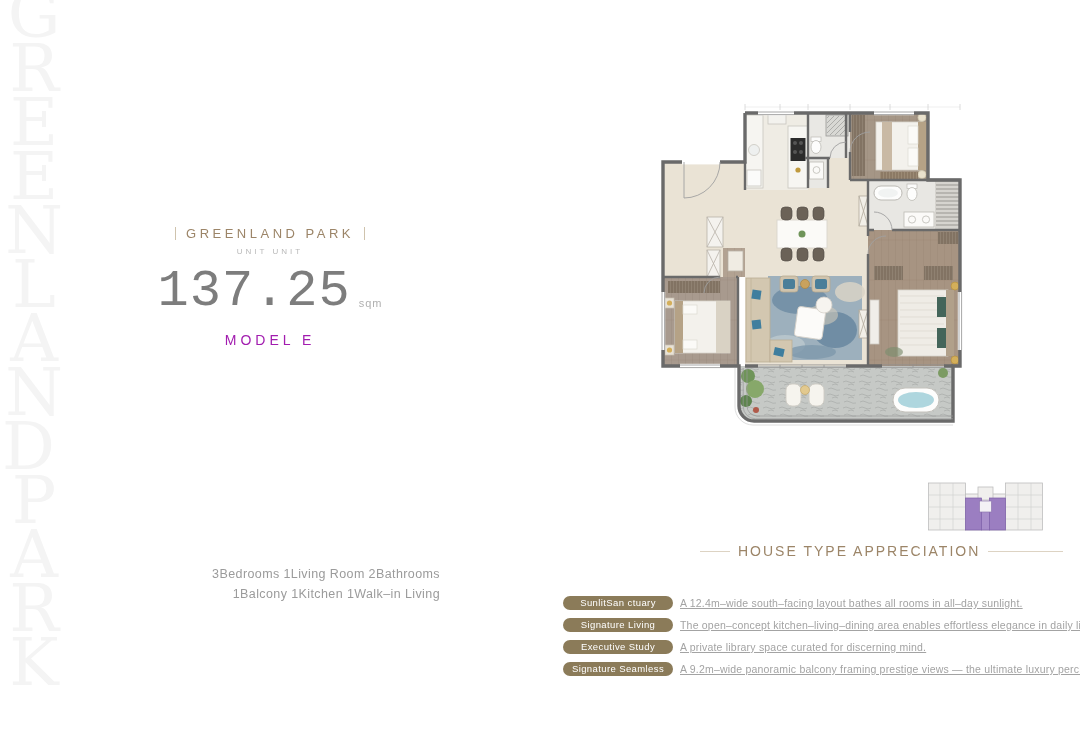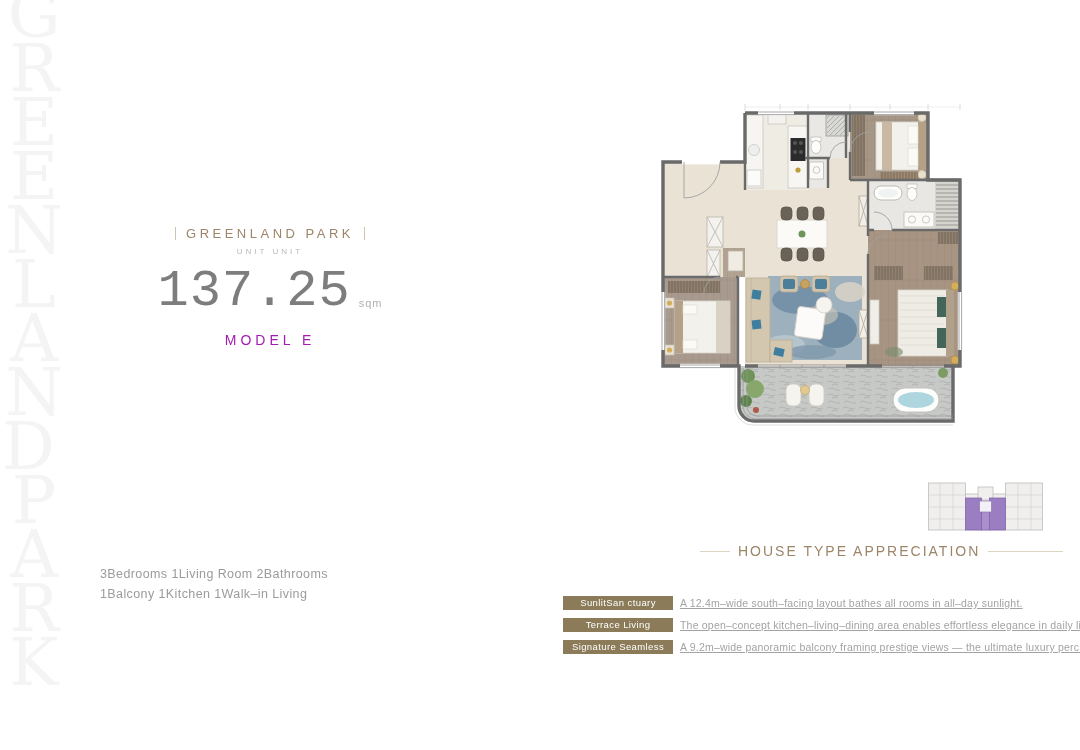--- a/index.html
+++ b/index.html
@@ -18,40 +18,40 @@
   .brand-bar{width:1px;height:13px;background:#cfc3ad;}
   .brand-name{font-size:13px;letter-spacing:3.5px;color:#9c8568;}
   .unit-type{margin-top:6px;font-size:8px;letter-spacing:3px;color:#b9b9b9;}
   .area-row{margin-top:10px;display:flex;justify-content:center;align-items:flex-end;gap:8px;}
   .area-value{font-family:Liberation Mono, monospace;font-size:52px;line-height:52px;
     color:#7d7d7d;letter-spacing:1px;}
   .area-unit{font-size:11px;color:#b0b0b0;letter-spacing:1px;padding-bottom:9px;text-align:right;}
   .model-name{margin-top:14px;font-size:14px;letter-spacing:4px;color:#a21caf;}
 
   
-  .summary{position:absolute;left:100px;top:564px;width:340px;text-align:left;
+  .summary{position:absolute;left:100px;top:564px;width:340px;text-align:right;
     font-size:12.5px;color:#9b9b9b;letter-spacing:.4px;line-height:20px;}
 
   
   .floor-plan-wrap{position:absolute;left:650px;top:100px;width:330px;height:350px;}
   .key-plan-wrap{position:absolute;left:927px;top:479px;width:117px;height:59px;}
 
   
   .caption-row{position:absolute;left:700px;top:543px;width:363px;display:flex;
     align-items:center;gap:8px;}
   .caption-line{height:1px;background:#ddd3c3;}
   .caption-line.l{width:30px;}
   .caption-line.r{flex:1;}
   .caption-text{font-size:14px;letter-spacing:2px;color:#9c8568;white-space:nowrap;}
 
   
   .features{position:absolute;left:563px;top:596px;width:500px;}
   .feature-row{display:flex;align-items:center;margin-bottom:8px;}
   .feature-tag{width:110px;height:14px;background:#8b7b59;color:#ffffff;
-    font-size:9.5px;line-height:14px;text-align:center;letter-spacing:.4px;flex:0 0 110px;}
+    font-size:9.5px;line-height:14px;text-align:center;letter-spacing:.4px;flex:0 0 110px;border-radius:7px;}
   .feature-desc{margin-left:7px;font-size:10.5px;color:#a3a3a3;letter-spacing:.2px;white-space:nowrap;text-decoration:underline;}
 </style>
 </head>
 <body>
 
 <div class="watermark">GREENLAND PARK</div>
 
 <div class="title-block">
   <div class="brand-row">
     <span class="brand-bar"></span>
@@ -340,20 +340,24 @@
   <span class="caption-text">HOUSE TYPE APPRECIATION</span>
   <span class="caption-line r"></span>
 </div>
 
 <div class="features">
   <div class="feature-row">
     <span class="feature-tag">SunlitSan ctuary</span>
     <span class="feature-desc">A 12.4m–wide south–facing layout bathes all rooms in all–day sunlight.</span>
   </div>
   <div class="feature-row">
-    <span class="feature-tag">Terrace Living</span>
+    <span class="feature-tag">Signature Living</span>
     <span class="feature-desc">The open–concept kitchen–living–dining area enables effortless elegance in daily life.</span>
+  </div>
+  <div class="feature-row">
+    <span class="feature-tag">Executive Study</span>
+    <span class="feature-desc">A private library space curated for discerning mind.</span>
   </div>
   <div class="feature-row">
     <span class="feature-tag">Signature Seamless</span>
     <span class="feature-desc">A 9.2m–wide panoramic balcony framing prestige views — the ultimate luxury perch.</span>
   </div>
 </div>
 
 </body></html>

